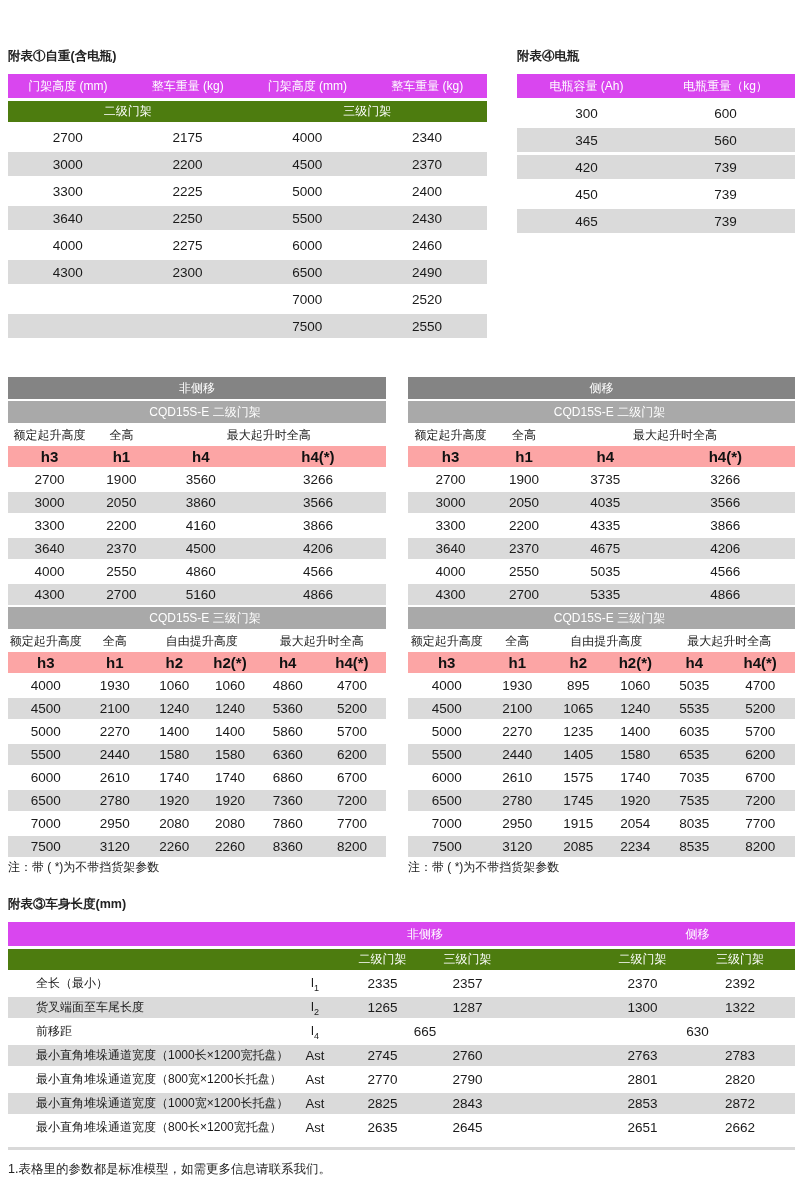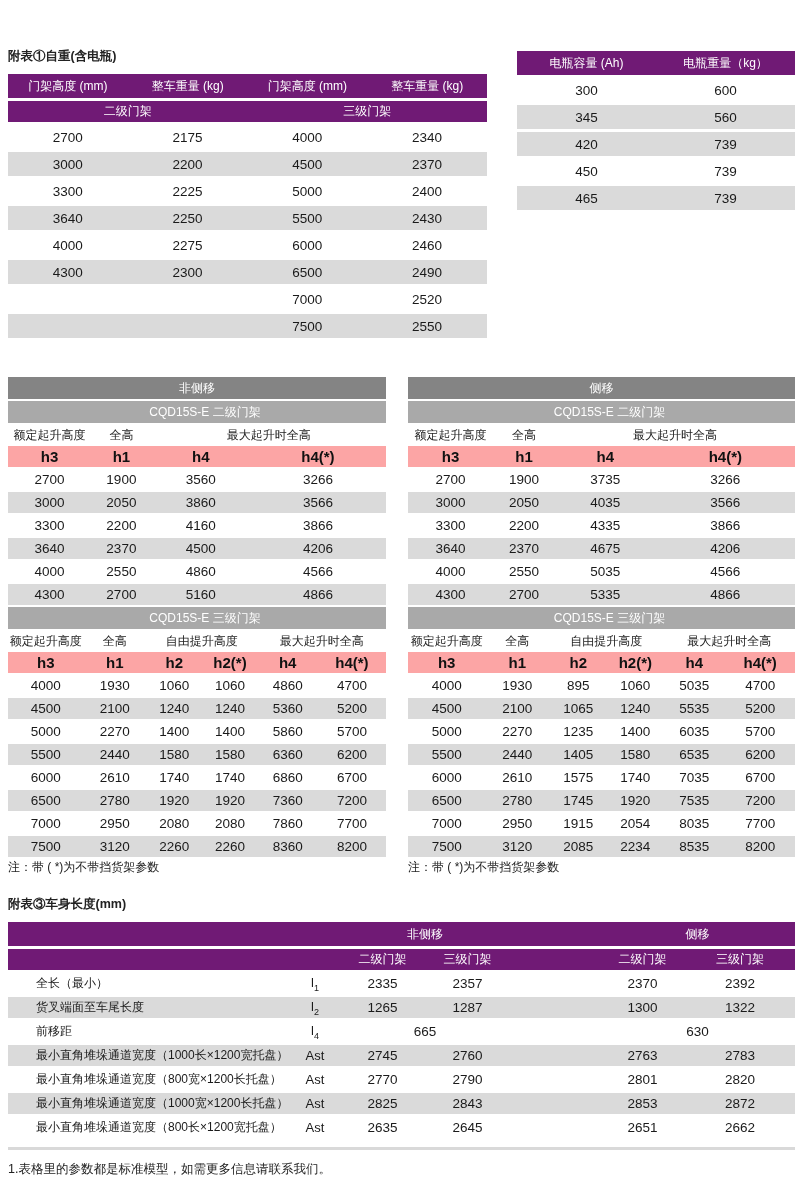--- a/index.html
+++ b/index.html
@@ -9,22 +9,22 @@
     color:#1a1a1a;
   }
   .page { box-sizing:border-box; padding:8px 5px 0 8px; }
 
   .tbl-title { font-size:12.5px; font-weight:700; color:#222; margin:0 0 6px 0; }
 
   table { border-collapse:separate; border-spacing:0 3px; table-layout:fixed; }
   th, td { text-align:center; white-space:nowrap; overflow:visible; padding:0; }
 
   
-  tr.hdr-dark th { background:#701a75; color:#fff; font-size:12px; font-weight:400; height:24px; }
-  tr.hdr-mid  th { background:#701a75; color:#fff; font-size:12px; font-weight:400; height:21px; }
+  tr.hdr-dark th { background:#d946ef; color:#fff; font-size:12px; font-weight:400; height:24px; }
+  tr.hdr-mid  th { background:#4d7c0f; color:#fff; font-size:12px; font-weight:400; height:21px; }
 
   tbody td { font-size:13.5px; height:24px; }
   tr.alt td { background:#dadada; }
   td.empty { background:#fff; }
 
   
   .row-top { display:flex; justify-content:space-between; margin-bottom:36px;margin-top:40px; }
   .sec-t1 { width:479px; }
   .sec-t4 { width:278px; }
   .sec-t1 table, .sec-t4 table { width:100%; }
@@ -129,20 +129,21 @@
               <td class="empty"></td>
               <td class="empty"></td>
               <td>7500</td>
               <td>2550</td>
             </tr>
           </tbody>
       </table>
     </section>
 
     <section class="sec-t4">
+      <div class="tbl-title">附表④电瓶</div>
       <table>
         <colgroup>
             <col style="width:50%">
             <col style="width:50%">
           </colgroup>
         <thead>
           <tr class="hdr-dark">
             <th>电瓶容量 (Ah)</th>
             <th>电瓶重量（kg）</th>
           </tr>

